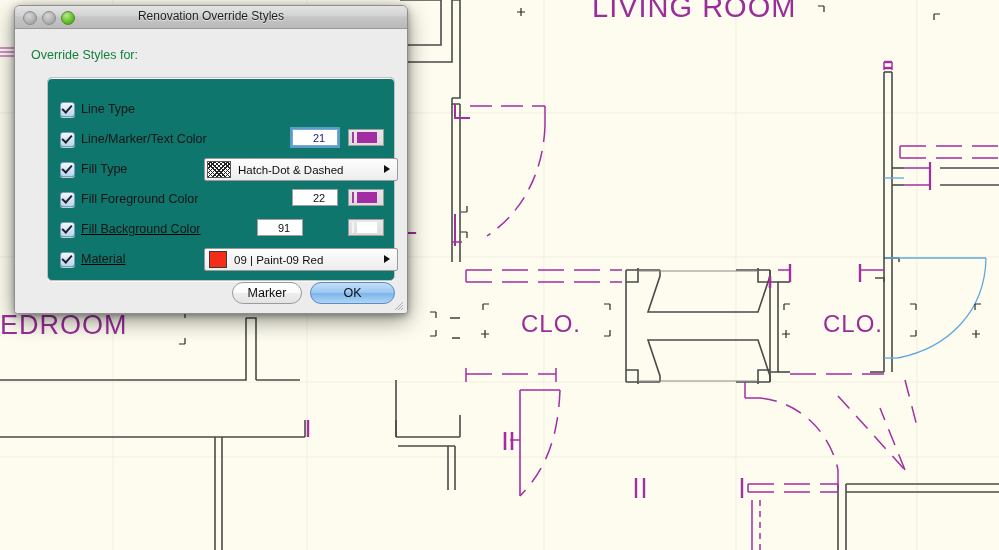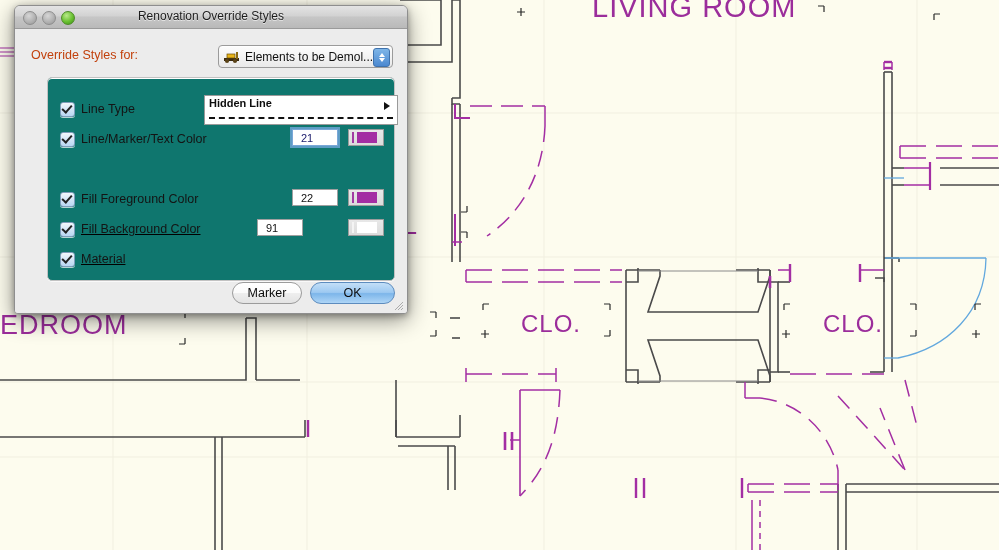--- a/index.html
+++ b/index.html
@@ -37,21 +37,21 @@
     text-shadow:0 1px 0 rgba(255,255,255,.6);
   }
   .tl{position:absolute;top:5px;width:12px;height:12px;border-radius:50%;}
   .tl.close{left:8px;background:radial-gradient(circle at 40% 32%,#d6d6d6,#a9a9a9 70%,#939393 100%);border:1px solid #8d8d8d;}
   .tl.min{left:27px;background:radial-gradient(circle at 40% 32%,#d6d6d6,#a9a9a9 70%,#939393 100%);border:1px solid #8d8d8d;}
   .tl.zoom{left:46px;background:radial-gradient(circle at 38% 30%,#b9e98a,#69c030 55%,#3d8f1c 100%);border:1px solid #4e8b27;}
 
   #dlg-body{position:relative;height:285px;background:#ececec;}
 
   #override-row{position:absolute;left:16px;top:16px;right:14px;height:22px;}
-  #override-label{font-size:12.5px;color:#c2410c;position:absolute;left:0;top:3px;}
+  #override-label{font-size:12.5px;color:#15803d;position:absolute;left:0;top:3px;}
   #override-popup{
     position:absolute;right:0;top:0;width:173px;height:21px;
     background:linear-gradient(to bottom,#fdfdfd,#e9e9e9);
     border:1px solid #9b9b9b;border-radius:4px;
     box-shadow:0 1px 0 rgba(255,255,255,.8) inset;
     display:flex;align-items:center;
   }
   #override-popup .dozer{width:19px;height:14px;margin-left:4px;flex:0 0 auto;position:relative;}
   #override-popup .ov-text{font-size:12px;color:#101010;margin-left:3px;overflow:hidden;white-space:nowrap;}
   .stepper{
@@ -91,21 +91,21 @@
   }
   #linetype-popup .lt-text{font-size:11px;color:#0d0d0d;position:absolute;left:4px;top:1px;font-weight:bold;}
   #linetype-popup .tri{position:absolute;right:7px;top:6px;width:0;height:0;
     border-top:4px solid transparent;border-bottom:4px solid transparent;border-left:6px solid #111;}
   #linetype-popup .dashline{position:absolute;left:4px;right:4px;bottom:5px;height:0;
     border-top:2px dashed #111;}
 
   
   .numfield{
     width:46px;height:17px;background:#fff;border:1px solid #a0a0a0;
-    font-size:11px;color:#111;padding:0 0 0 8px;line-height:17px;box-sizing:border-box;
+    font-size:11px;color:#111;padding:0 0 0 20px;line-height:17px;box-sizing:border-box;
     font-family:"Liberation Sans",sans-serif;
   }
   .numfield.focused{
     border:1px solid #7aa7d8;
     box-shadow:0 0 0 2px rgba(120,170,225,.75);
     color:#1a1a6b;
   }
   .swatch{
     width:36px;height:17px;margin-left:10px;border:1px solid #9c9c9c;
     background:linear-gradient(to bottom,#e8e8e8,#dcdcdc);
@@ -359,62 +359,50 @@
     <div class="tl close"></div>
     <div class="tl min"></div>
     <div class="tl zoom"></div>
     <div id="title-text">Renovation Override Styles</div>
   </div>
 
   <div id="dlg-body">
 
     <div id="override-row">
       <div id="override-label">Override Styles for:</div>
-      <div id="override-popup">
-        <span class="dozer">
-          <svg width="19" height="14" viewBox="0 0 19 14">
-            <rect x="1" y="8" width="15" height="3" fill="#3a2a10"></rect>
-            <rect x="4" y="4" width="8" height="4" fill="#e8b418" stroke="#6a4e08" stroke-width=".7"></rect>
-            <rect x="13" y="2" width="2" height="7" fill="#8b6a10"></rect>
-            <circle cx="4" cy="11" r="2.1" fill="#5a4318"></circle>
-            <circle cx="12" cy="11" r="2.1" fill="#5a4318"></circle>
-          </svg>
-        </span>
-        <span class="ov-text">Elements to be Demol...</span>
-        <span class="stepper">
-          <i class="up"></i>
-            <i class="dn"></i>
-        </span>
-      </div>
     </div>
 
     <div id="groupbox">
 
       <div class="row" style="top:20px;">
         <span class="cb"></span>
         <span class="rowlabel">Line Type</span>
-        <span id="linetype-popup">
-          <span class="lt-text">Hidden Line</span>
-          <span class="tri"></span>
-          <span class="dashline"></span>
-        </span>
       </div>
 
       <div class="row" style="top:50px;">
         <span class="cb"></span>
         <span class="rowlabel">Line/Marker/Text Color</span>
         <span class="ctl-right" style="right:0;top:1px;">
           <span class="numfield focused">21</span>
           <span class="swatch">
             <span class="pen" style="background:#a23ba2;"></span>
             <span class="fill" style="background:#a32ea3;"></span>
           </span>
         </span>
       </div>
 
+      <div class="row" style="top:80px;">
+        <span class="cb"></span>
+        <span class="rowlabel">Fill Type</span>
+        <span id="filltype-popup">
+          <span class="hatchsw"></span>
+          <span class="pop-text">Hatch-Dot &amp; Dashed</span>
+          <span class="pop-tri"></span>
+        </span>
+      </div>
 
       <div class="row" style="top:110px;">
         <span class="cb"></span>
         <span class="rowlabel">Fill Foreground Color</span>
         <span class="ctl-right" style="right:0;top:1px;">
           <span class="numfield">22</span>
           <span class="swatch">
             <span class="pen" style="background:#a23ba2;"></span>
             <span class="fill" style="background:#a32ea3;"></span>
           </span>
@@ -429,20 +417,25 @@
           <span class="swatch">
             <span class="pen" style="background:#f4f4f4;"></span>
             <span class="fill" style="background:#ffffff;"></span>
           </span>
         </span>
       </div>
 
       <div class="row" style="top:170px;text-decoration:underline;">
         <span class="cb"></span>
         <span class="rowlabel">Material</span>
+        <span id="material-popup">
+          <span class="matsw" style="background:#f42c18;"></span>
+          <span class="pop-text">09 | Paint-09 Red</span>
+          <span class="pop-tri"></span>
+        </span>
       </div>
 
     </div>
 
     <div id="buttons">
       <div class="btn" id="cancel-btn">Marker</div>
       <div class="btn" id="ok-btn">OK</div>
     </div>
 
     <svg id="grip" viewBox="0 0 12 12">

